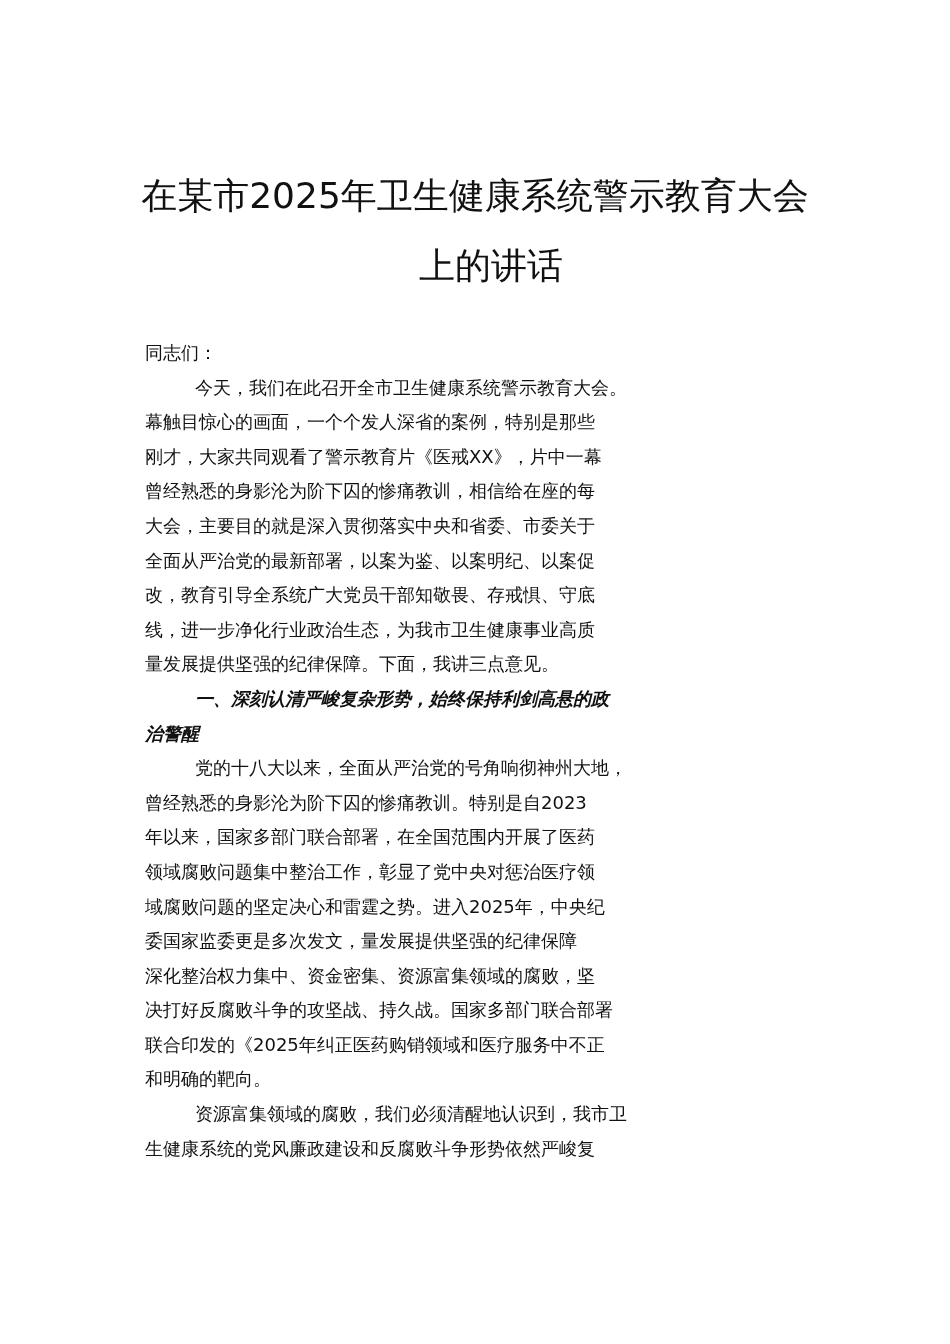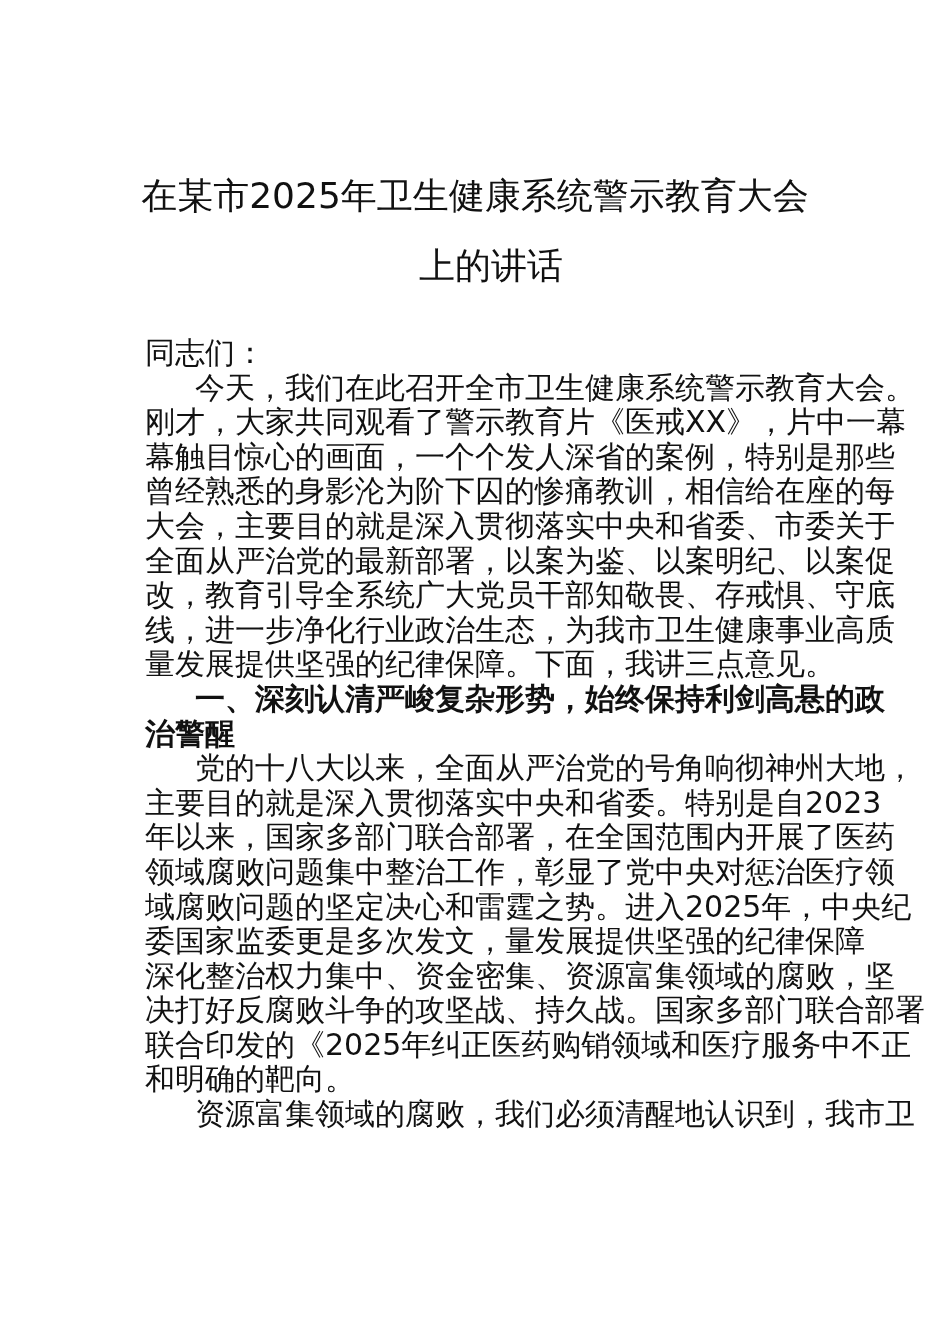--- a/index.html
+++ b/index.html
@@ -4,50 +4,51 @@
   <style>
     html, body { margin: 0; padding: 0; background: #ffffff; }
     body { width: 950px; height: 1344px; position: relative; overflow: hidden;
       font-family: "DejaVu Sans", sans-serif; color: #111; }
     .page { position: absolute; left: 0; top: 8px; width: 950px; height: 1344px; background: #fff; }
     .title-line { position: absolute; left: 0; width: 950px; text-align: center;
       font-size: 36px; line-height: 44px; white-space: nowrap; letter-spacing: 0px; }
     .t1 { top: 166px; }
     .t2 { top: 236px; margin-left: 16px; }
     .body { position: absolute; left: 145px; top: 328px; width: 690px; }
-    .line { height: 34.6px; line-height: 34.6px; font-size: 30px; white-space: nowrap;
+    .line { height: 34.6px; line-height: 34.6px; font-size: 18px; white-space: nowrap;
       overflow: visible; }
     .indent { padding-left: 50px; }
-    .heading { font-weight: bold; }
+    .heading { font-weight: bold; font-style: italic; }
   </style>
 </head>
 <body>
 
 <div class="page">
   <div class="title-line t1">在某市2025年卫生健康系统警示教育大会</div>
   <div class="title-line t2">上的讲话</div>
 
   <div class="body" id="body">
       <div class="line">同志们：</div>
       <div class="line indent">今天，我们在此召开全市卫生健康系统警示教育大会。</div>
+      <div class="line">幕触目惊心的画面，一个个发人深省的案例，特别是那些</div>
       <div class="line">刚才，大家共同观看了警示教育片《医戒XX》，片中一幕</div>
-      <div class="line">幕触目惊心的画面，一个个发人深省的案例，特别是那些</div>
       <div class="line">曾经熟悉的身影沦为阶下囚的惨痛教训，相信给在座的每</div>
       <div class="line">大会，主要目的就是深入贯彻落实中央和省委、市委关于</div>
       <div class="line">全面从严治党的最新部署，以案为鉴、以案明纪、以案促</div>
       <div class="line">改，教育引导全系统广大党员干部知敬畏、存戒惧、守底</div>
       <div class="line">线，进一步净化行业政治生态，为我市卫生健康事业高质</div>
       <div class="line">量发展提供坚强的纪律保障。下面，我讲三点意见。</div>
       <div class="line indent heading">一、深刻认清严峻复杂形势，始终保持利剑高悬的政</div>
       <div class="line heading">治警醒</div>
       <div class="line indent">党的十八大以来，全面从严治党的号角响彻神州大地，</div>
-      <div class="line">主要目的就是深入贯彻落实中央和省委。特别是自2023</div>
+      <div class="line">曾经熟悉的身影沦为阶下囚的惨痛教训。特别是自2023</div>
       <div class="line">年以来，国家多部门联合部署，在全国范围内开展了医药</div>
       <div class="line">领域腐败问题集中整治工作，彰显了党中央对惩治医疗领</div>
       <div class="line">域腐败问题的坚定决心和雷霆之势。进入2025年，中央纪</div>
       <div class="line">委国家监委更是多次发文，量发展提供坚强的纪律保障</div>
       <div class="line">深化整治权力集中、资金密集、资源富集领域的腐败，坚</div>
       <div class="line">决打好反腐败斗争的攻坚战、持久战。国家多部门联合部署</div>
       <div class="line">联合印发的《2025年纠正医药购销领域和医疗服务中不正</div>
       <div class="line">和明确的靶向。</div>
       <div class="line indent">资源富集领域的腐败，我们必须清醒地认识到，我市卫</div>
+      <div class="line">生健康系统的党风廉政建设和反腐败斗争形势依然严峻复</div>
     </div>
 </div>
 
 </body></html>

